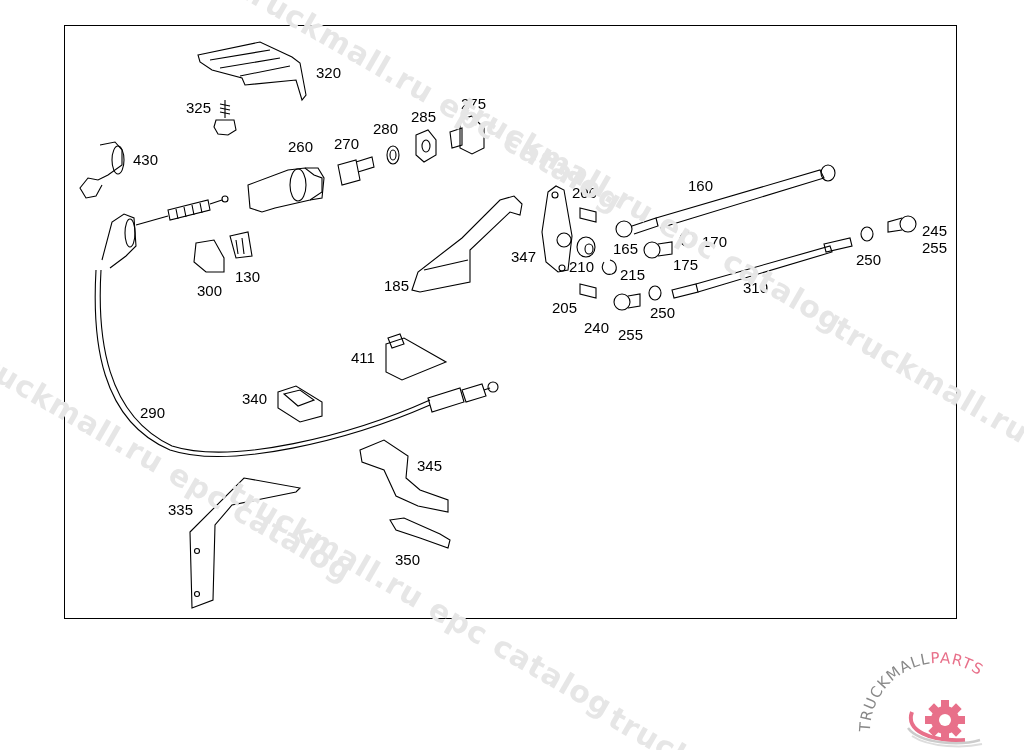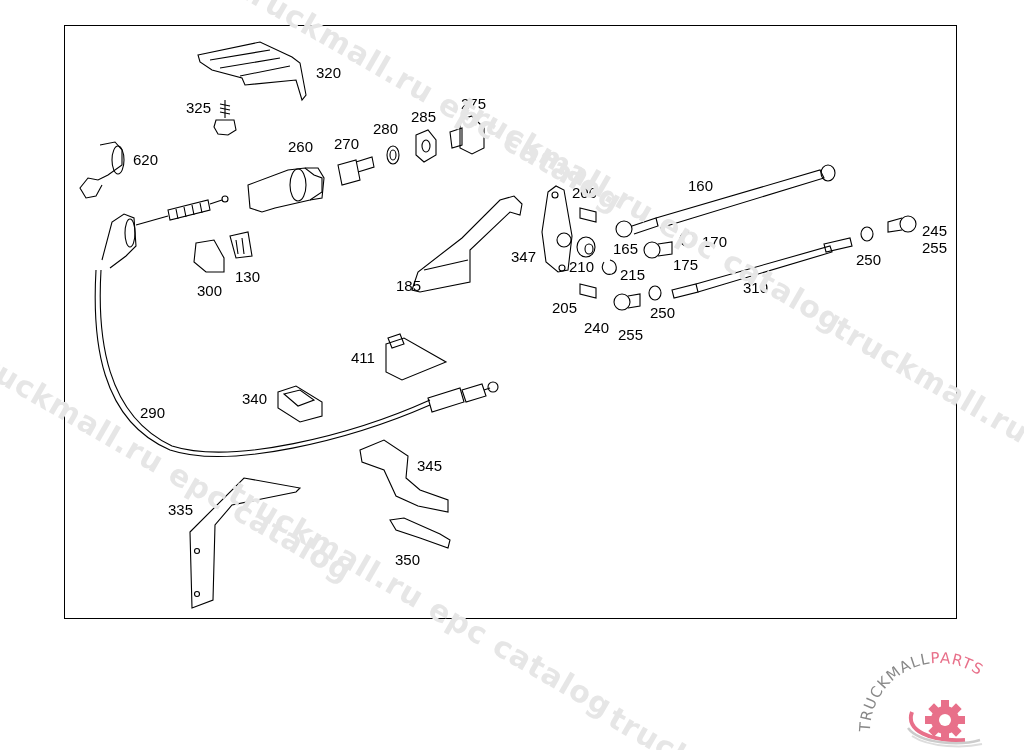--- a/index.html
+++ b/index.html
@@ -167,29 +167,29 @@
 
   <g>
     <path class="p" d="M190 532 L244 478 L300 488 L296 492 L232 505 L215 525 L213 600 L192 608 Z"></path>
     <circle class="p" cx="197" cy="551" r="2.5"></circle>
     <circle class="p" cx="197" cy="594" r="2.5"></circle>
   </g>
 </svg>
 
 <span class="lbl" style="left:316px;top:65px">320</span>
 <span class="lbl" style="left:186px;top:100px">325</span>
-<span class="lbl" style="left:133px;top:152px">620</span>
+<span class="lbl" style="left:133px;top:152px">430</span>
 <span class="lbl" style="left:288px;top:139px">260</span>
 <span class="lbl" style="left:334px;top:136px">270</span>
 <span class="lbl" style="left:373px;top:121px">280</span>
 <span class="lbl" style="left:411px;top:109px">285</span>
 <span class="lbl" style="left:461px;top:96px">275</span>
 <span class="lbl" style="left:197px;top:283px">300</span>
 <span class="lbl" style="left:235px;top:269px">130</span>
-<span class="lbl" style="left:396px;top:278px">185</span>
+<span class="lbl" style="left:384px;top:278px">185</span>
 <span class="lbl" style="left:572px;top:185px">200</span>
 <span class="lbl" style="left:688px;top:178px">160</span>
 <span class="lbl" style="left:511px;top:249px">347</span>
 <span class="lbl" style="left:613px;top:241px">165</span>
 <span class="lbl" style="left:702px;top:234px">170</span>
 <span class="lbl" style="left:673px;top:257px">175</span>
 <span class="lbl" style="left:569px;top:259px">210</span>
 <span class="lbl" style="left:620px;top:267px">215</span>
 <span class="lbl" style="left:552px;top:300px">205</span>
 <span class="lbl" style="left:584px;top:320px">240</span>

